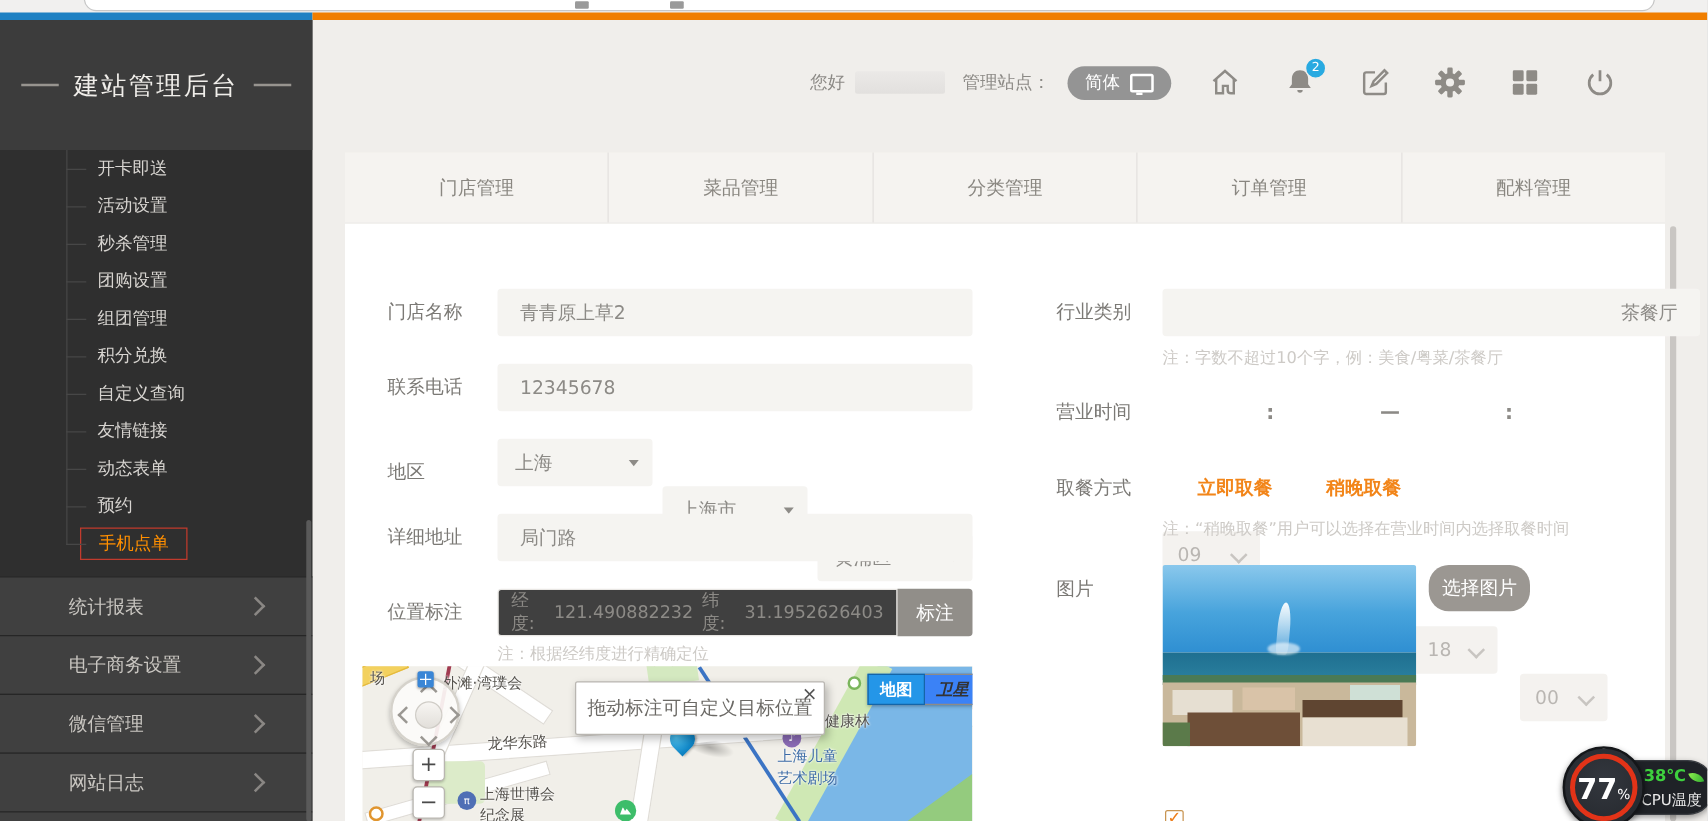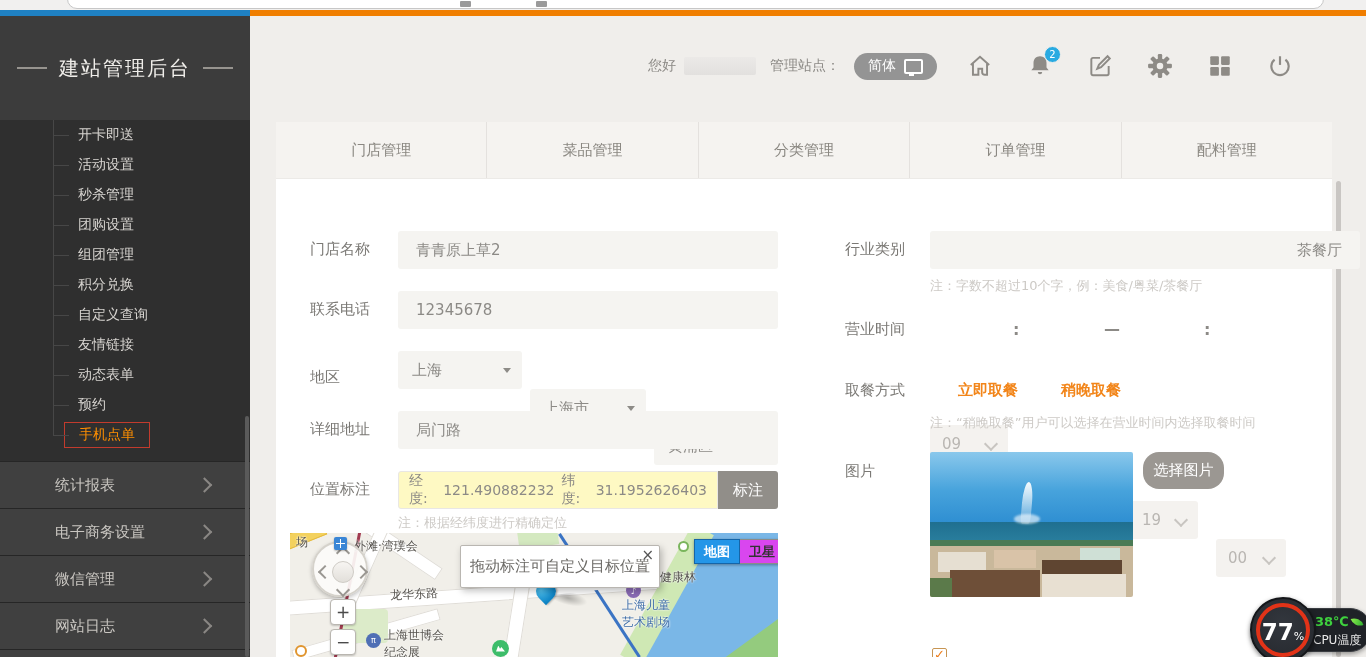--- a/index.html
+++ b/index.html
@@ -261,21 +261,21 @@
       <span>黄浦区</span>
       <span class="arr"></span>
     </div>
 
   <div class="abs flabel" style="left:310px;top:420px;">详细地址</div>
   <div class="abs ibox" style="left:398px;top:411px;width:380px;">
       <span>局门路</span>
     </div>
 
   <div class="abs flabel" style="left:310px;top:480px;">位置标注</div>
-  <div class="abs" style="left:398px;top:471px;width:320px;height:38px;background:#fef9c3;border:1px solid #e9e7e4;border-radius:3px 0 0 3px;display:flex;align-items:center;gap:7px;padding:0 10px;font-size:14px;color:#8c8a86;">
+  <div class="abs" style="left:398px;top:471px;width:320px;height:38px;background:#404040;border:1px solid #e9e7e4;border-radius:3px 0 0 3px;display:flex;align-items:center;gap:7px;padding:0 10px;font-size:14px;color:#8c8a86;">
     <span>经度:</span>
     <span>121.490882232</span>
     <span>纬度:</span>
     <span>31.1952626403</span>
   </div>
   <div class="abs gbtn" style="left:718px;top:471px;width:60px;height:38px;border-radius:0 3px 3px 0;">
       <span>标注</span>
     </div>
   <div class="abs note" style="left:398px;top:514px;">注：根据经纬度进行精确定位</div>
 
@@ -339,21 +339,21 @@
         <span>+</span>
       </div>
     <div class="abs zbtn" style="left:40px;top:96px;">
         <span>−</span>
       </div>
 
     <div class="abs" style="left:404px;top:6px;display:flex;box-shadow:0 1px 3px rgba(0,0,0,.35);">
       <div class="mapbtn" style="background:#2496e8;color:#fff;border:1px solid #1565a8;">
           <span>地图</span>
         </div>
-      <div class="mapbtn" style="background:#d946ef;color:#333;border:1px solid #8e8b86;border-left:none;">
+      <div class="mapbtn" style="background:#3b82f6;color:#333;border:1px solid #8e8b86;border-left:none;font-style:italic;">
           <span>卫星</span>
         </div>
     </div>
   </div>
 
   <div class="abs flabel" style="left:845px;top:240px;">行业类别</div>
   <div class="abs ibox" style="left:930px;top:231px;width:430px;justify-content:flex-end;">
       <span>茶餐厅</span>
     </div>
   <div class="abs note" style="left:930px;top:277px;">注：字数不超过10个字，例：美食/粤菜/茶餐厅</div>
@@ -363,21 +363,21 @@
       <span>09</span>
       <span class="chev"></span>
     </div>
   <div class="abs punc" style="left:1013px;top:320px;">:</div>
   <div class="abs tsel" style="left:1024px;top:311px;width:74px;">
       <span>00</span>
       <span class="chev"></span>
     </div>
   <div class="abs punc" style="left:1104px;top:319px;">—</div>
   <div class="abs tsel" style="left:1130px;top:311px;width:68px;">
-      <span>19</span>
+      <span>18</span>
       <span class="chev"></span>
     </div>
   <div class="abs punc" style="left:1204px;top:320px;">:</div>
   <div class="abs tsel" style="left:1216px;top:311px;width:70px;">
       <span>00</span>
       <span class="chev"></span>
     </div>
 
   <div class="abs flabel" style="left:845px;top:381px;">取餐方式</div>
   <div class="abs cb" style="left:932px;top:382px;"></div>

